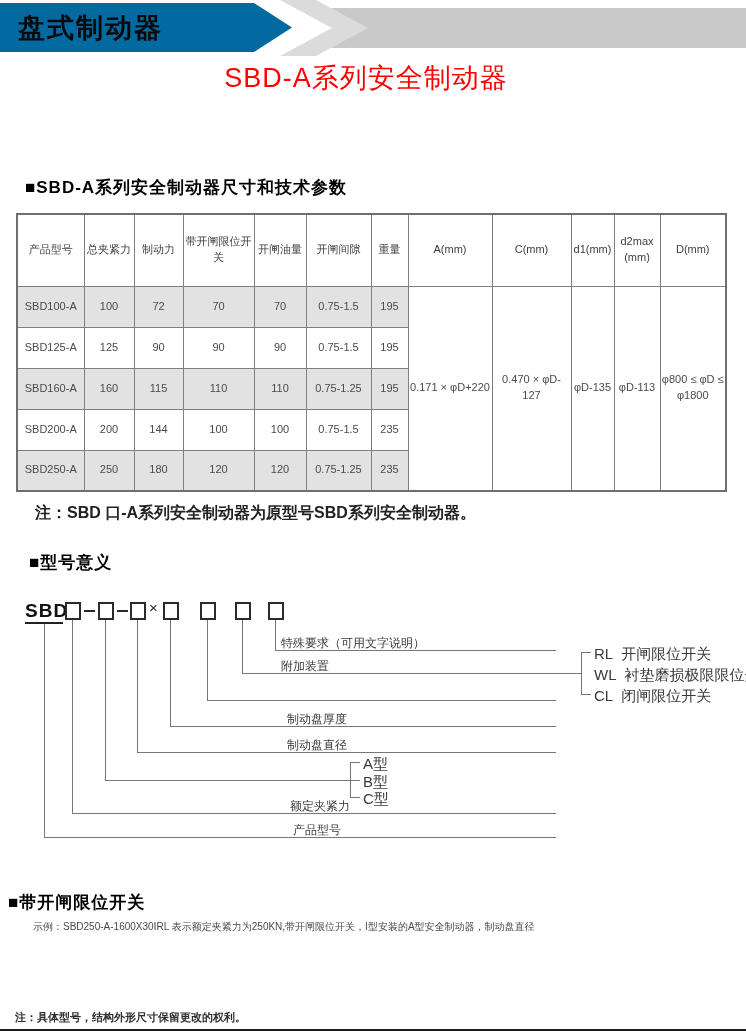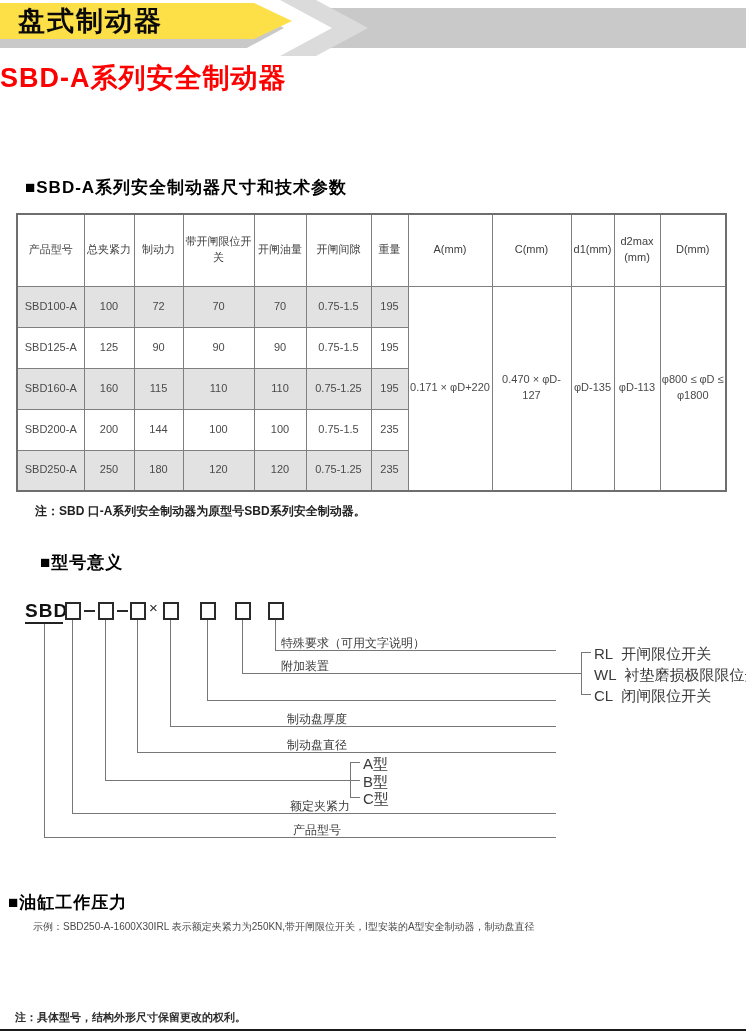--- a/index.html
+++ b/index.html
@@ -11,47 +11,47 @@
   }
   
   .banner { position:absolute; left:0; top:0; width:746px; height:56px; }
   .banner .graybar { position:absolute; left:0; top:8px; width:746px; height:40px; background:#c9c9c9; }
   .chev { position:absolute; top:0; width:100px; height:56px; }
   .chev-gray { left:268px; background:#dbdbdb;
     clip-path:polygon(0% 0%, 48% 0%, 100% 50%, 48% 100%, 0% 100%, 52% 50%); }
   .chev-white { left:232px; background:#ffffff;
     clip-path:polygon(0% 0%, 48% 0%, 100% 50%, 48% 100%, 0% 100%, 52% 50%); }
   .banner .green {
-    position:absolute; left:0; top:3px; width:292px; height:36px; background:#fde047;
+    position:absolute; left:0; top:3px; width:292px; height:49px; background:#0369a1;
     clip-path:polygon(0 0, 87% 0, 100% 50%, 87% 100%, 0 100%);
     display:flex; align-items:center;
   }
   .banner .green .txt { padding-left:18px; font-size:27px; font-weight:bold; color:#0a0a0a; letter-spacing:2px; }
   
-  .page-title { position:absolute; left:0; top:60px; width:732px; 
-    font-size:27px; font-weight:bold; color:#ff0000; letter-spacing:1px; }
+  .page-title { position:absolute; left:0; top:60px; width:732px; text-align:center;
+    font-size:27px; font-weight:normal; color:#ff0000; letter-spacing:1px; }
   
   .sec-h { position:absolute; font-size:17px; font-weight:bold; color:#000; letter-spacing:1px; }
   .sec-h1 { left:25px; top:176px; }
-  .sec-h2 { left:40px; top:551px; }
+  .sec-h2 { left:29px; top:551px; }
   .sec-h3 { left:8px;  top:891px; }
   
   table.spec { position:absolute; left:16px; top:213px; width:709px;
     border-collapse:collapse; table-layout:fixed; border:2px solid #6e6e6e; }
   table.spec th, table.spec td {
     border:1px solid #7f7f7f; text-align:center; vertical-align:middle;
     font-size:11px; font-weight:normal; color:#4a4a4a; padding:1px; line-height:1.45;
   }
   table.spec thead tr { height:72px; }
   table.spec tbody tr { height:41px; }
   table.spec th { color:#3d3d3d; }
   tr.shaded td { background:#e2e2e2; }
   td.merged { background:#ffffff !important; }
   
-  .tbl-note { position:absolute; left:35px; top:503px; font-size:12px; font-weight:bold; color:#222; }
+  .tbl-note { position:absolute; left:35px; top:503px; font-size:16px; font-weight:bold; color:#222; }
   
   .diagram { position:absolute; left:0; top:595px; width:746px; height:266px; }
   .d-abs { position:absolute; }
   .sbd { left:25px; top:5px; font-size:19px; font-weight:bold; color:#111; letter-spacing:1px; }
   .sbd-underline { left:25px; top:27px; width:38px; height:2px; background:#222; }
   .dbox { top:7px; width:16px; height:18px; border:2px solid #2a2a2a; background:#fff; }
   .ddash { top:15px; width:11px; height:2px; background:#2a2a2a; }
   .dtimes { top:4px; font-size:15px; color:#2a2a2a; }
   .vline { width:1px; background:#777; }
   .hline { height:1px; background:#777; }
@@ -225,20 +225,20 @@
 
   <div class="d-abs vline" style="left:350px; top:167px; height:36px"></div>
   <div class="d-abs hline" style="left:350px; top:167px; width:10px"></div>
   <div class="d-abs hline" style="left:350px; top:185px; width:10px"></div>
   <div class="d-abs hline" style="left:350px; top:202px; width:10px"></div>
   <span class="d-abs opt" style="left:363px; top:160px">A型</span>
   <span class="d-abs opt" style="left:363px; top:178px">B型</span>
   <span class="d-abs opt" style="left:363px; top:195px">C型</span>
 </div>
 
-<div class="sec-h sec-h3">■油缸工作压力</div>
+<div class="sec-h sec-h3">■带开闸限位开关</div>
 
 <div class="example">
   <div>示例：SBD250-A-1600X30ⅠRL 表示额定夹紧力为250KN,带开闸限位开关，I型安装的A型安全制动器，制动盘直径</div>
 </div>
 
 <div class="foot-note">注：具体型号，结构外形尺寸保留更改的权利。</div>
 <div class="bottom-rule"></div>
 
 </body></html>

